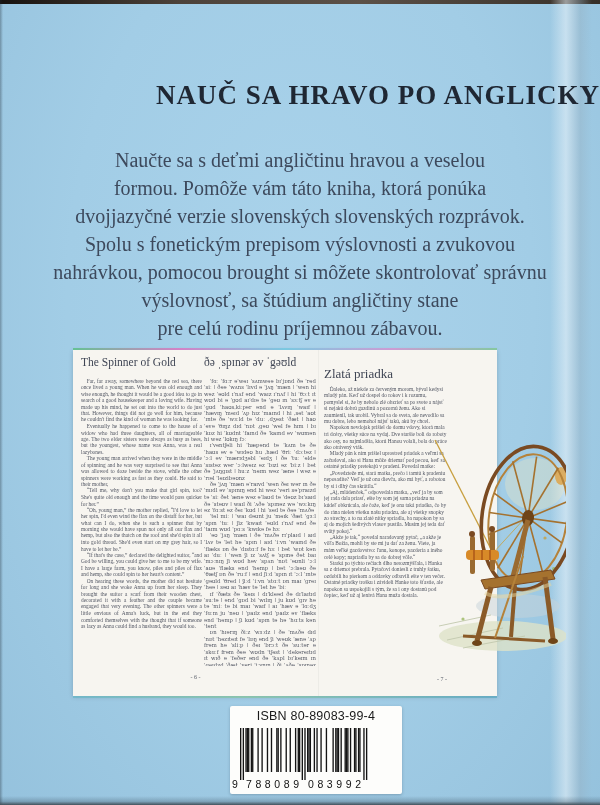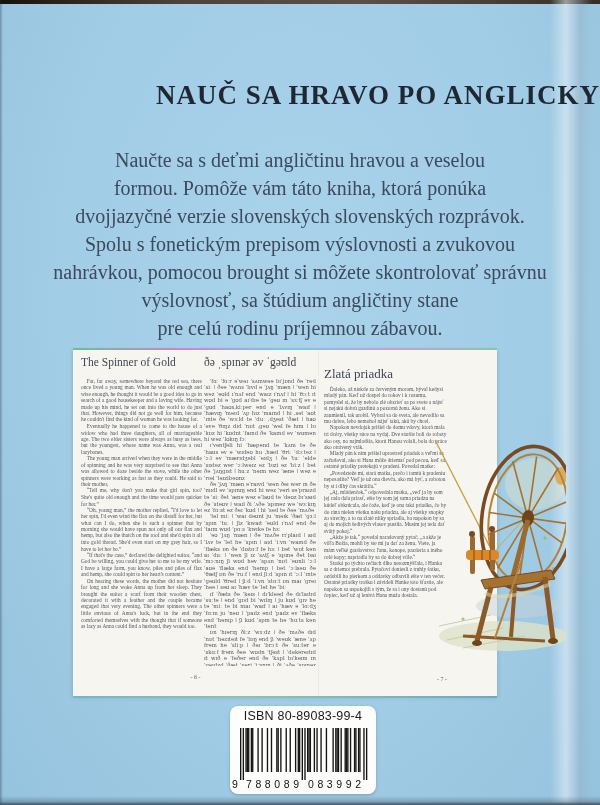--- a/index.html
+++ b/index.html
@@ -47,22 +47,22 @@
   .micro{font-size:13px;line-height:1.21;transform:scale(0.41);transform-origin:0 0;
     color:var(--page-text);}
   .micro p{margin:0;text-indent:14px;}
   .just{text-align:justify;}
   .pagenum{position:absolute;font-size:6px;color:#5a5f6a;text-align:center;}
   .pn-left{left:0;top:324px;width:245px;}
   .pn-right{left:245px;top:326px;width:248px;}
   .illustration{position:absolute;left:360px;top:38px;width:133px;height:267px;overflow:hidden;}
 
   
-  .isbn-panel{position:absolute;left:230px;top:706px;width:146px;height:88px;
-    background:var(--barcode-box);border-radius:8px;box-shadow:0 1px 3px rgba(40,60,75,.3);}
+  .isbn-panel{position:absolute;left:230px;top:706px;width:172px;height:88px;
+    background:var(--barcode-box);border-radius:2px;box-shadow:0 1px 3px rgba(40,60,75,.3);}
   .isbn-label{position:absolute;left:0;top:3px;width:100%;text-align:center;
     font-family:"Liberation Sans","DejaVu Sans",sans-serif;font-size:12.5px;
     color:var(--isbn-text);letter-spacing:.2px;}
   .barcode-svg{position:absolute;left:2px;top:20px;}
   .barcode-digits{font-family:"Liberation Sans","DejaVu Sans",sans-serif;font-size:10.5px;fill:#111;}
 </style>
 </head>
 <body>
 
 <div class="stage">

